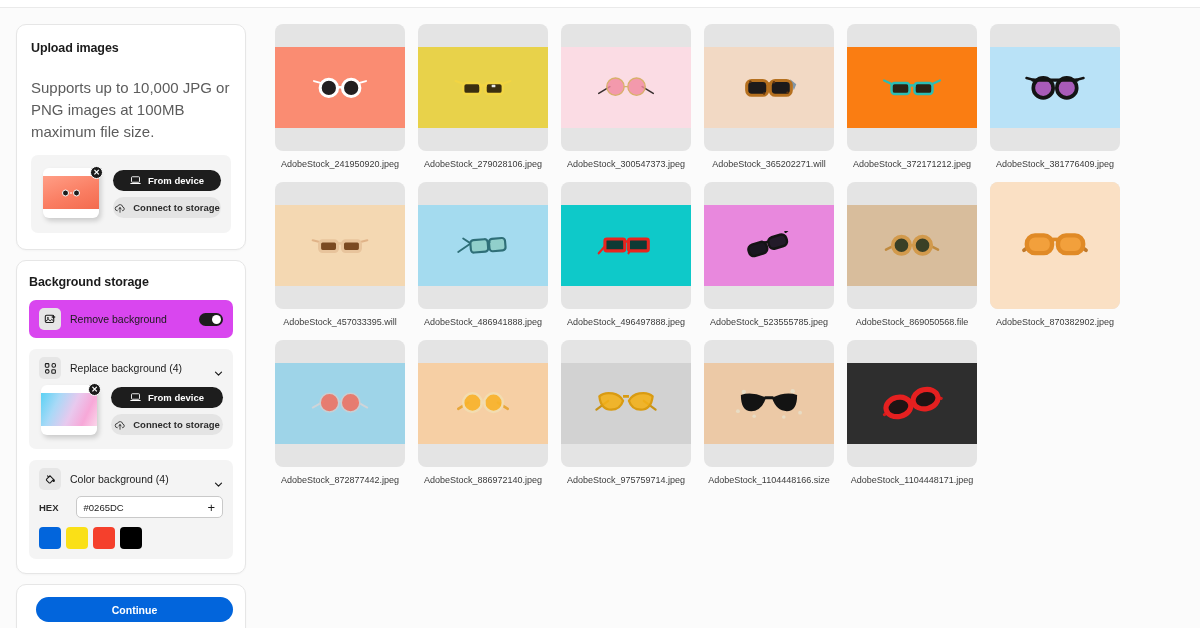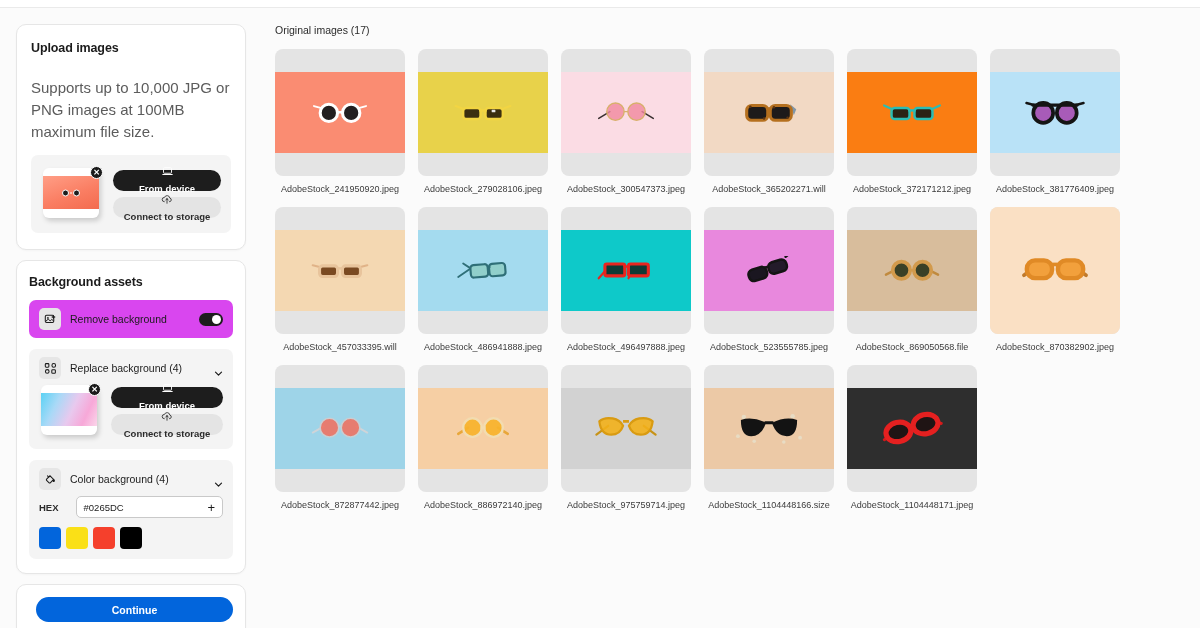--- a/index.html
+++ b/index.html
@@ -63,21 +63,21 @@
     font-size: 8px; font-weight: bold; line-height: 1;
     border: 1.5px solid #ffffff;
     z-index: 3;
   }
 
   .dz-buttons { display: flex; flex-direction: column; gap: 6px; flex: 1; }
   .btn-pill {
     display: flex; align-items: center; justify-content: center; gap: 7px;
     border-radius: 20px; height: 21px;
     font-size: 9.5px; font-weight: bold;
-    cursor: pointer; user-select: none; flex-direction: column;
+    cursor: pointer; user-select: none;
   }
   .btn-pill.dark { background: #1d1d1d; color: #ffffff; }
   .btn-pill.light { background: #e4e4e4; color: #2b2b2b; }
   .ico { display: inline-flex; align-items: center; }
 
   
   .card.bg { padding: 14px 12px 14px 12px; }
   .opt-row {
     background: #d946ef; border-radius: 7px;
     padding: 8px 10px;
@@ -193,21 +193,21 @@
                 <path d="M12 18.5V9.5M12 9.5l-2.6 2.7M12 9.5l2.6 2.7" fill="none" stroke="#2b2b2b" stroke-width="1.7" stroke-linecap="round" stroke-linejoin="round"></path>
               </svg>
             </span>
             <span>Connect to storage</span>
           </div>
         </div>
       </div>
     </div>
 
     <div class="card bg">
-      <div class="card-title">Background assets</div>
+      <div class="card-title">Background storage</div>
 
       <div class="opt-row">
         <div class="opt-icon">
           <svg width="13" height="13" viewBox="0 0 20 20">
             <rect x="2" y="3.5" width="13" height="11" rx="2" fill="none" stroke="#1b1b1b" stroke-width="1.6"></rect>
             <circle cx="6" cy="7.5" r="1.3" fill="#1b1b1b"></circle>
             <path d="M3 12.5l3.5-3 3 2.6 2.5-2.2 3 2.6" fill="none" stroke="#1b1b1b" stroke-width="1.5" stroke-linejoin="round"></path>
             <path d="M14.5 2.5l1.2 2.4 2.4 1.2-2.4 1.2-1.2 2.4-1.2-2.4L10.9 6.1l2.4-1.2z" fill="#1b1b1b"></path>
           </svg>
         </div>
@@ -299,21 +299,20 @@
       </div>
     </div>
 
     <div class="card footer">
       <button class="continue">Continue</button>
       <div class="assets-note">You will have 153 assets</div>
     </div>
   </div>
 
   <div class="main">
-    <div class="main-title">Original images (17)</div>
     <div class="grid" id="image-grid">
         <div class="cell">
           <div class="tile">
             <div class="photo wide" style="background: rgb(250, 140, 114);">
               <svg class="sg" viewBox="0 0 100 46">
         <path d="M8 13 L26 18 M92 13 L74 18" stroke="#fff" stroke-width="3" stroke-linecap="round" fill="none"></path>
         <circle cx="32" cy="24" r="14" fill="#231f20" stroke="#fff" stroke-width="5"></circle>
         <circle cx="68" cy="24" r="14" fill="#231f20" stroke="#fff" stroke-width="5"></circle>
         <rect x="46" y="21" width="8" height="4" fill="#fff"></rect>
               </svg>

